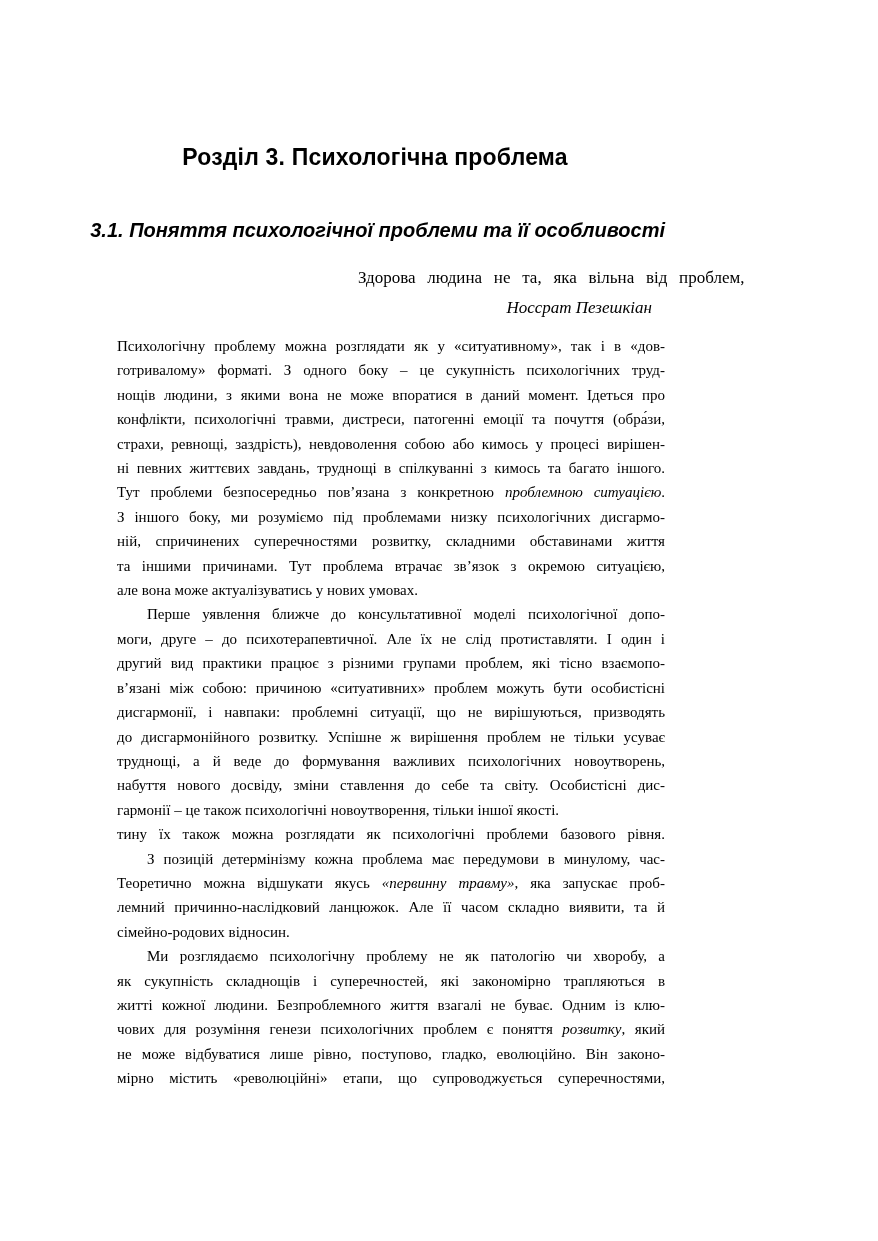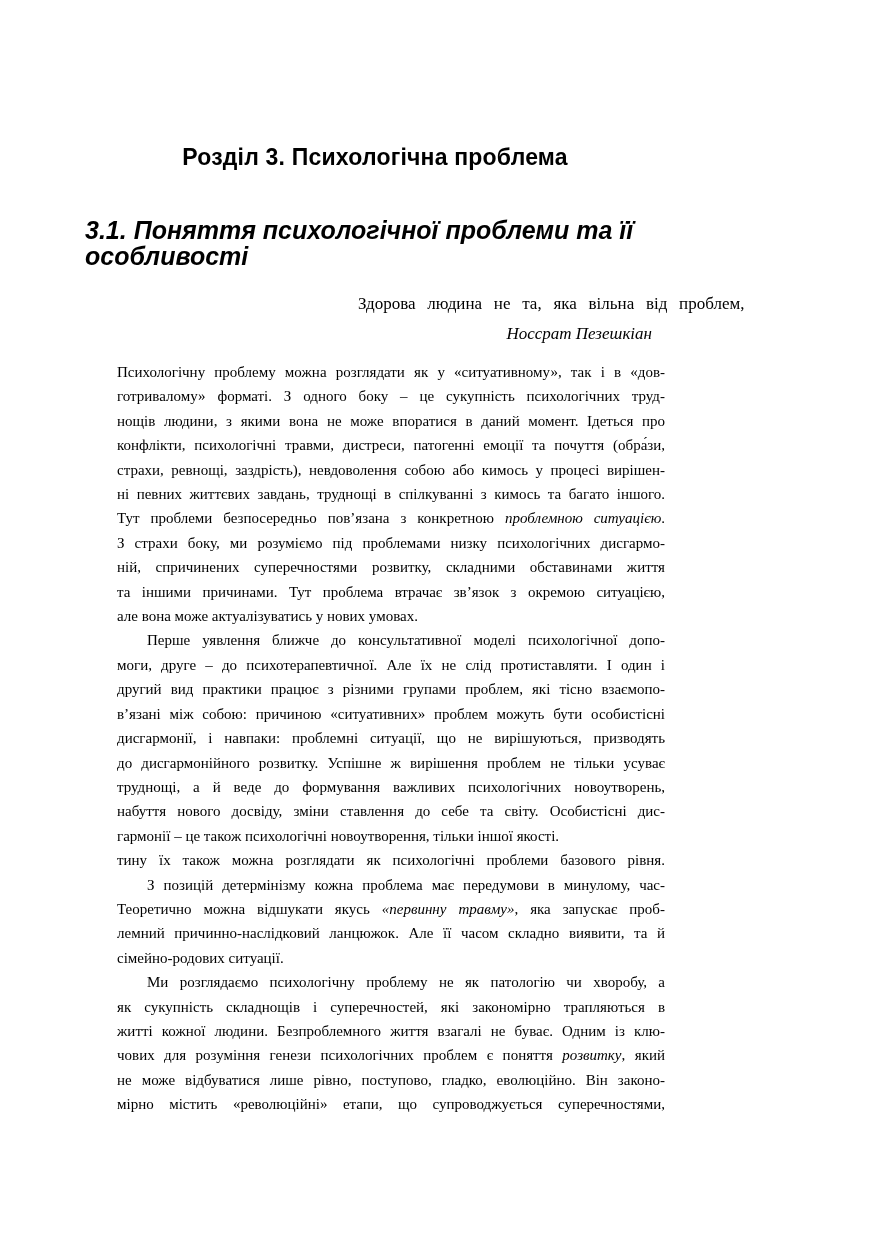--- a/index.html
+++ b/index.html
@@ -21,23 +21,23 @@
     font-size: 23px;
     line-height: 28px;
     text-align: center;
     margin: 0;
     letter-spacing: 0.2px;
   }
   .section-title {
     font-family: "Liberation Sans", sans-serif;
     font-weight: bold;
     font-style: italic;
-    font-size: 25px;
+    font-size: 20px;
     line-height: 26px;
-    text-align: left;
+    text-align: right;
     margin: 46px 0 0 0;
   }
   .epigraph { margin-top: 25px; }
   .epigraph-text {
     margin-left: 273px;
     width: 437px;
     box-sizing: border-box;
     font-size: 17px;
     line-height: 20px;
   }
@@ -83,42 +83,42 @@
 
   <div class="body-text" id="body-text">
       <div class="paragraph">
         <div class="line"><span>Психологічну проблему можна розглядати як у «ситуативному», так і в «дов-</span></div>
         <div class="line"><span>готривалому» форматі. З одного боку – це сукупність психологічних труд-</span></div>
         <div class="line"><span>нощів людини, з якими вона не може впоратися в даний момент. Ідеться про</span></div>
         <div class="line"><span>конфлікти, психологічні травми, дистреси, патогенні емоції та почуття (обра́зи,</span></div>
         <div class="line"><span>страхи, ревнощі, заздрість), невдоволення собою або кимось у процесі вирішен-</span></div>
         <div class="line"><span>ні певних життєвих завдань, труднощі в спілкуванні з кимось та багато іншого.</span></div>
         <div class="line"><span>Тут проблеми безпосередньо пов’язана з конкретною </span><span class="em">проблемною ситуацією</span><span>.</span></div>
-        <div class="line"><span>З страхи боку, ми розуміємо під проблемами низку психологічних дисгармо-</span></div>
+        <div class="line"><span>З іншого боку, ми розуміємо під проблемами низку психологічних дисгармо-</span></div>
         <div class="line"><span>ній, спричинених суперечностями розвитку, складними обставинами життя</span></div>
         <div class="line"><span>та іншими причинами. Тут проблема втрачає зв’язок з окремою ситуацією,</span></div>
         <div class="line last"><span>але вона може актуалізуватись у нових умовах.</span></div>
       </div>
       <div class="paragraph">
         <div class="line indent"><span>Перше уявлення ближче до консультативної моделі психологічної допо-</span></div>
         <div class="line"><span>моги, друге – до психотерапевтичної. Але їх не слід протиставляти. І один і</span></div>
         <div class="line"><span>другий вид практики працює з різними групами проблем, які тісно взаємопо-</span></div>
         <div class="line"><span>в’язані між собою: причиною «ситуативних» проблем можуть бути особистісні</span></div>
         <div class="line"><span>дисгармонії, і навпаки: проблемні ситуації, що не вирішуються, призводять</span></div>
         <div class="line"><span>до дисгармонійного розвитку. Успішне ж вирішення проблем не тільки усуває</span></div>
         <div class="line"><span>труднощі, а й веде до формування важливих психологічних новоутворень,</span></div>
         <div class="line"><span>набуття нового досвіду, зміни ставлення до себе та світу. Особистісні дис-</span></div>
         <div class="line last"><span>гармонії – це також психологічні новоутворення, тільки іншої якості.</span></div>
       </div>
       <div class="paragraph">
         <div class="line"><span>тину їх також можна розглядати як психологічні проблеми базового рівня.</span></div>
         <div class="line indent"><span>З позицій детермінізму кожна проблема має передумови в минулому, час-</span></div>
         <div class="line"><span>Теоретично можна відшукати якусь </span><span class="em">«первинну травму»</span><span>, яка запускає проб-</span></div>
         <div class="line"><span>лемний причинно-наслідковий ланцюжок. Але її часом складно виявити, та й</span></div>
-        <div class="line last"><span>сімейно-родових ситуації.</span></div>
+        <div class="line last"><span>сімейно-родових відносин.</span></div>
       </div>
       <div class="paragraph">
         <div class="line indent"><span>Ми розглядаємо психологічну проблему не як патологію чи хворобу, а</span></div>
         <div class="line"><span>як сукупність складнощів і суперечностей, які закономірно трапляються в</span></div>
         <div class="line"><span>житті кожної людини. Безпроблемного життя взагалі не буває. Одним із клю-</span></div>
         <div class="line"><span>чових для розуміння генези психологічних проблем є поняття </span><span class="em">розвитку</span><span>, який</span></div>
         <div class="line"><span>не може відбуватися лише рівно, поступово, гладко, еволюційно. Він законо-</span></div>
         <div class="line"><span>мірно містить «революційні» етапи, що супроводжується суперечностями,</span></div>
       </div>
     </div>

